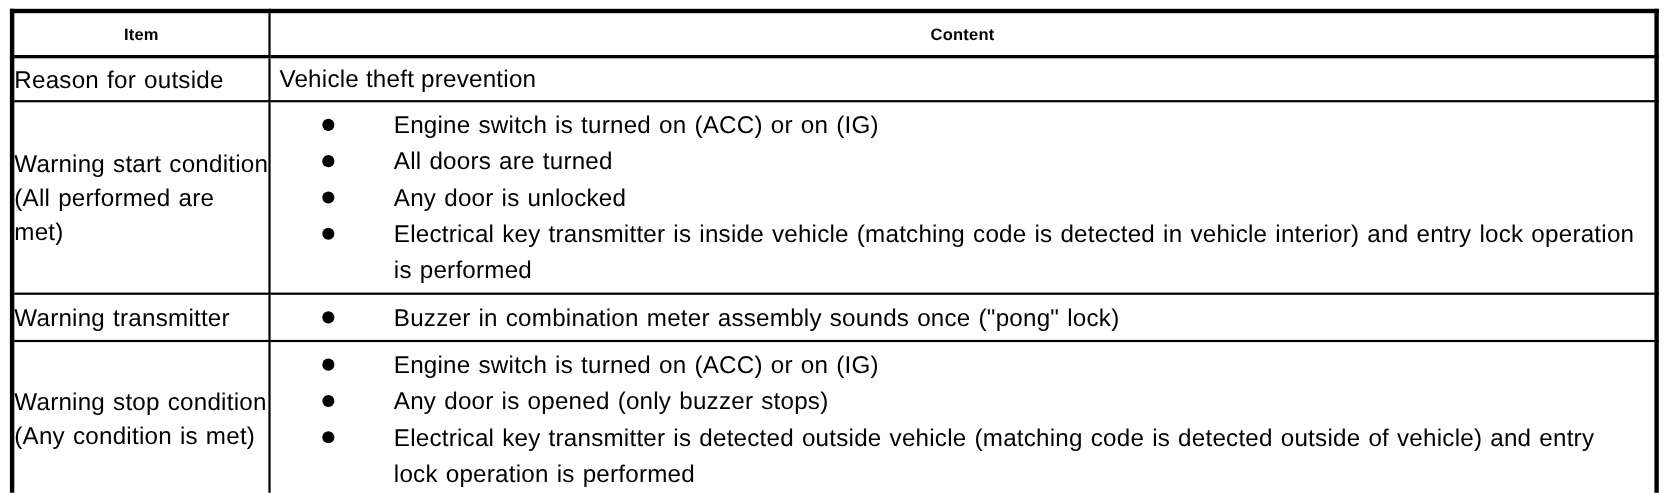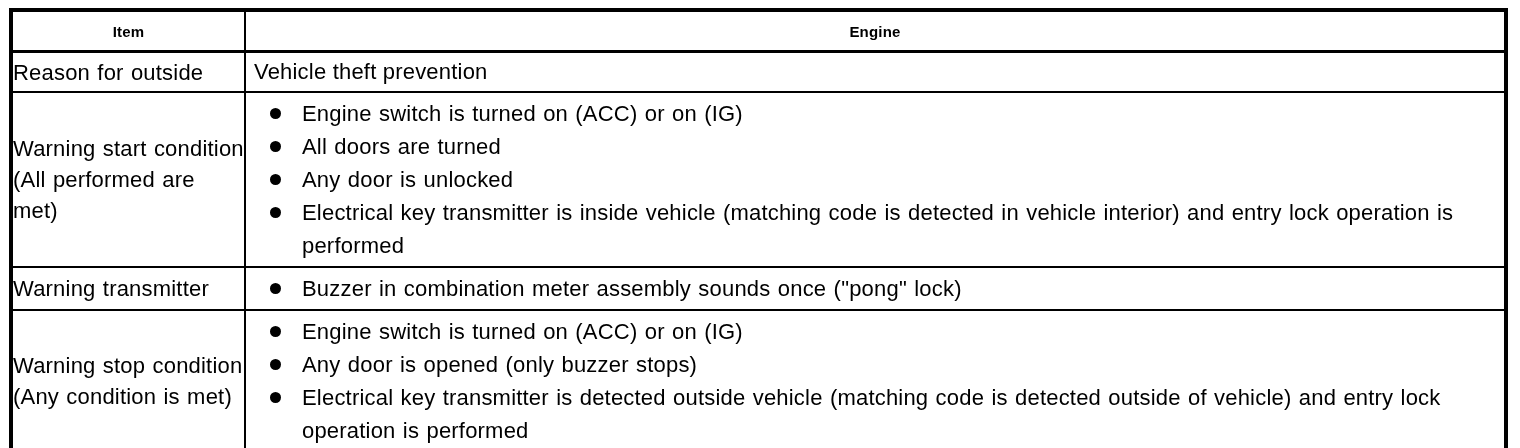--- a/index.html
+++ b/index.html
@@ -62,23 +62,24 @@
   .row-desc   { height: 41px; }
 
   ul.bullet-list {
     margin: 0;
     padding: 4px 8px 4px 0;
     list-style: none;
   }
 
   ul.bullet-list li {
     position: relative;
-    padding-left: 56px;
+    padding-left: 89px;
     line-height: 33px;
     word-spacing: 1px;
+    margin-left: 23px;
   }
 
   .bullet {
     position: absolute;
     left: 24px;
     top: 11px;
     width: 11px;
     height: 11px;
     border-radius: 50%;
     background: #000000;
@@ -88,21 +89,21 @@
 <body>
 
 <table class="doc-table">
   <colgroup>
     <col class="col-item">
     <col class="col-content">
   </colgroup>
   <thead>
     <tr>
       <th>Item</th>
-      <th>Engine</th>
+      <th>Content</th>
     </tr>
   </thead>
   <tbody>
     <tr class="row-reason">
       <td class="item-cell">Reason for outside</td>
       <td class="content-cell">
         <span class="plain-content">Vehicle theft prevention</span>
       </td>
     </tr>
 

